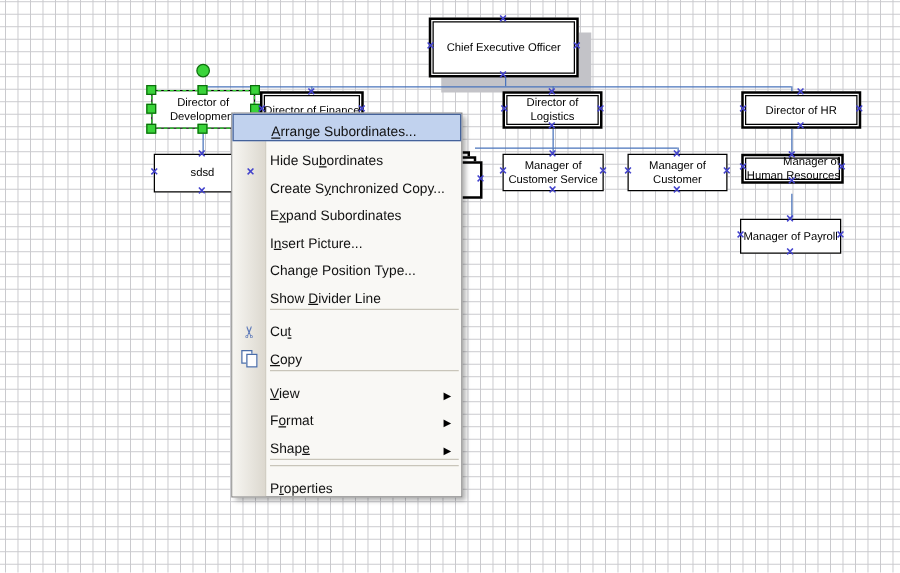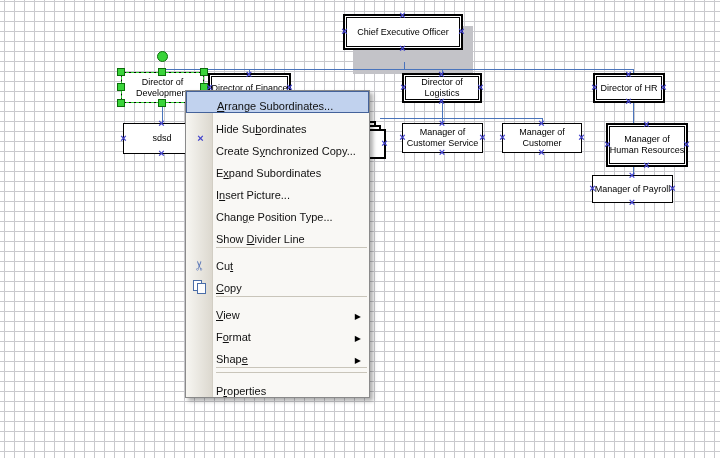--- a/index.html
+++ b/index.html
@@ -78,21 +78,21 @@
   <div class="cn" style="left:442px;top:69px;width:1px;height:4px;"></div>
   <div class="cn" style="left:633px;top:69px;width:1px;height:4px;"></div>
   <div class="cn" style="left:442px;top:103px;width:1px;height:15px;"></div>
   <div class="cn" style="left:380px;top:118px;width:162px;height:1px;"></div>
   <div class="cn" style="left:442px;top:118px;width:1px;height:5px;"></div>
   <div class="cn" style="left:542px;top:118px;width:1px;height:5px;"></div>
   <div class="cn" style="left:633px;top:103px;width:1px;height:20px;"></div>
   <div class="cn" style="left:633px;top:155px;width:1px;height:20px;"></div>
   <div class="cn" style="left:162px;top:103px;width:1px;height:20px;"></div>
 
-  <div class="obox double nw" style="left:343px;top:14px;width:120px;height:36px;">
+  <div class="obox double nw" style="left:343px;top:14px;width:120px;height:48px;">
     <span class="lbl">Chief Executive Officer</span>
   <span class="cp cp-l"></span>
       <span class="cp cp-r"></span>
       <span class="cp cp-t"></span>
       <span class="cp cp-b"></span>
     </div>
   <div class="obox" style="left:121px;top:72px;width:83px;height:31px;">
     <span class="lbl">Director of Development</span>
   </div>
   <div class="obox double nw" style="left:208px;top:73px;width:83px;height:30px;">
@@ -101,21 +101,21 @@
       <span class="cp cp-r"></span>
       <span class="cp cp-t"></span>
     </div>
   <div class="obox double" style="left:402px;top:73px;width:80px;height:30px;">
     <span class="lbl">Director of Logistics</span>
   <span class="cp cp-l"></span>
       <span class="cp cp-r"></span>
       <span class="cp cp-t"></span>
       <span class="cp cp-b"></span>
     </div>
-  <div class="obox double nw" style="left:593px;top:73px;width:72px;height:30px;">
+  <div class="obox double nw" style="left:593px;top:73px;width:96px;height:30px;">
     <span class="lbl">Director of HR</span>
   <span class="cp cp-l"></span>
       <span class="cp cp-r"></span>
       <span class="cp cp-t"></span>
       <span class="cp cp-b"></span>
     </div>
   <div class="obox nw" style="left:123px;top:123px;width:78px;height:31px;">
     <span class="lbl">sdsd</span>
   <span class="cp cp-l"></span>
       <span class="cp cp-r"></span>
@@ -129,21 +129,21 @@
       <span class="cp cp-t"></span>
       <span class="cp cp-b"></span>
     </div>
   <div class="obox" style="left:502px;top:123px;width:80px;height:30px;">
     <span class="lbl">Manager of Customer</span>
   <span class="cp cp-l"></span>
       <span class="cp cp-r"></span>
       <span class="cp cp-t"></span>
       <span class="cp cp-b"></span>
     </div>
-  <div class="obox double" style="left:606px;top:123px;width:82px;height:44px;">
+  <div class="obox double" style="left:593px;top:123px;width:82px;height:24px;text-align:right;">
     <span class="lbl">Manager of Human Resources</span>
   <span class="cp cp-l"></span>
       <span class="cp cp-r"></span>
       <span class="cp cp-t"></span>
       <span class="cp cp-b"></span>
     </div>
   <div class="obox nw" style="left:592px;top:175px;width:81px;height:28px;">
     <span class="lbl">Manager of Payroll</span>
   <span class="cp cp-l"></span>
       <span class="cp cp-r"></span>

